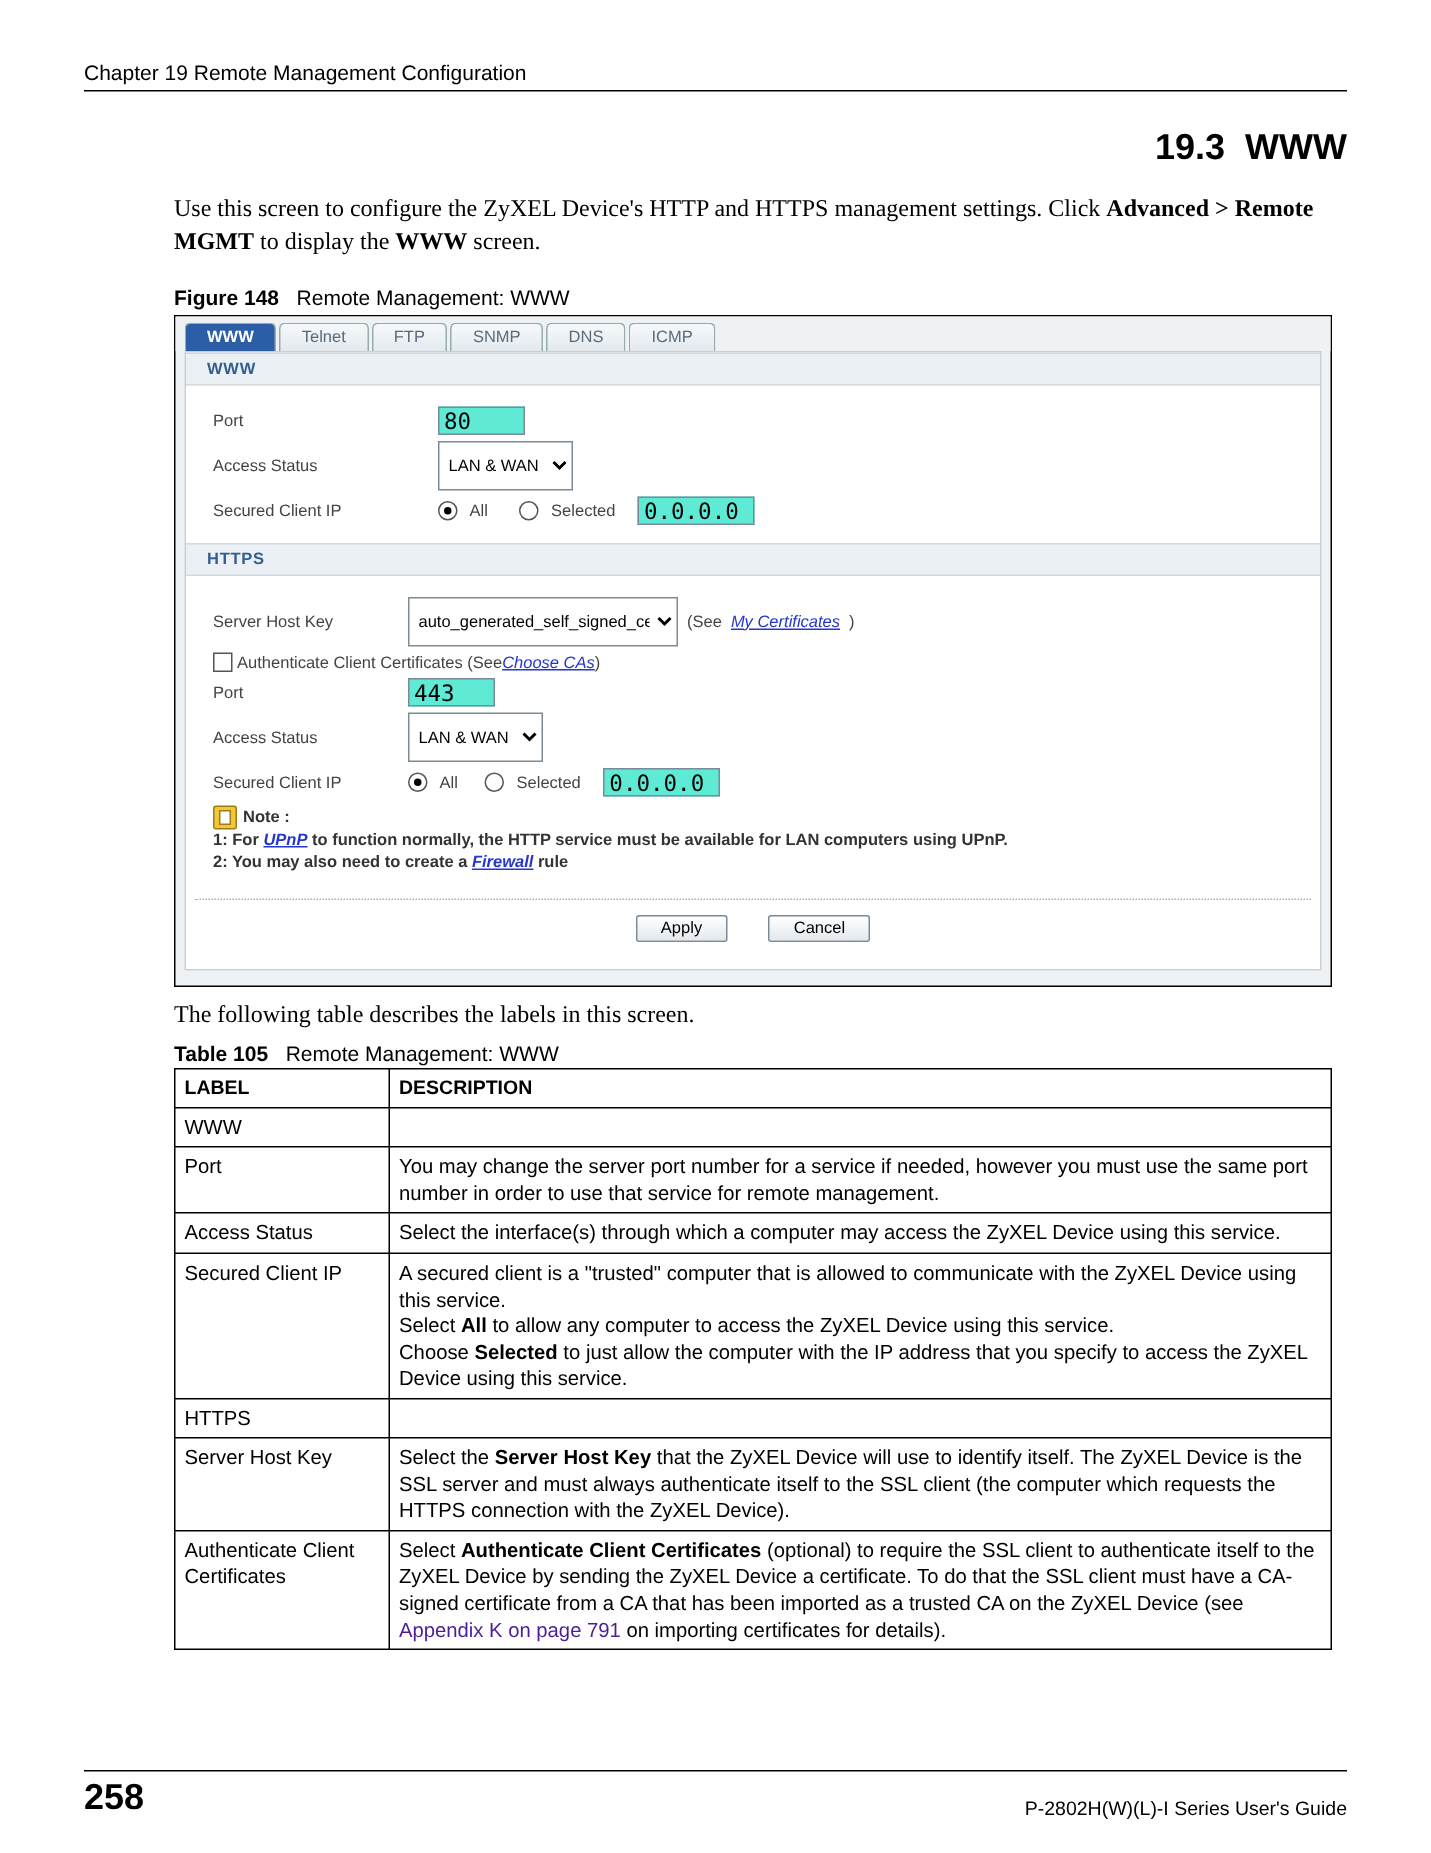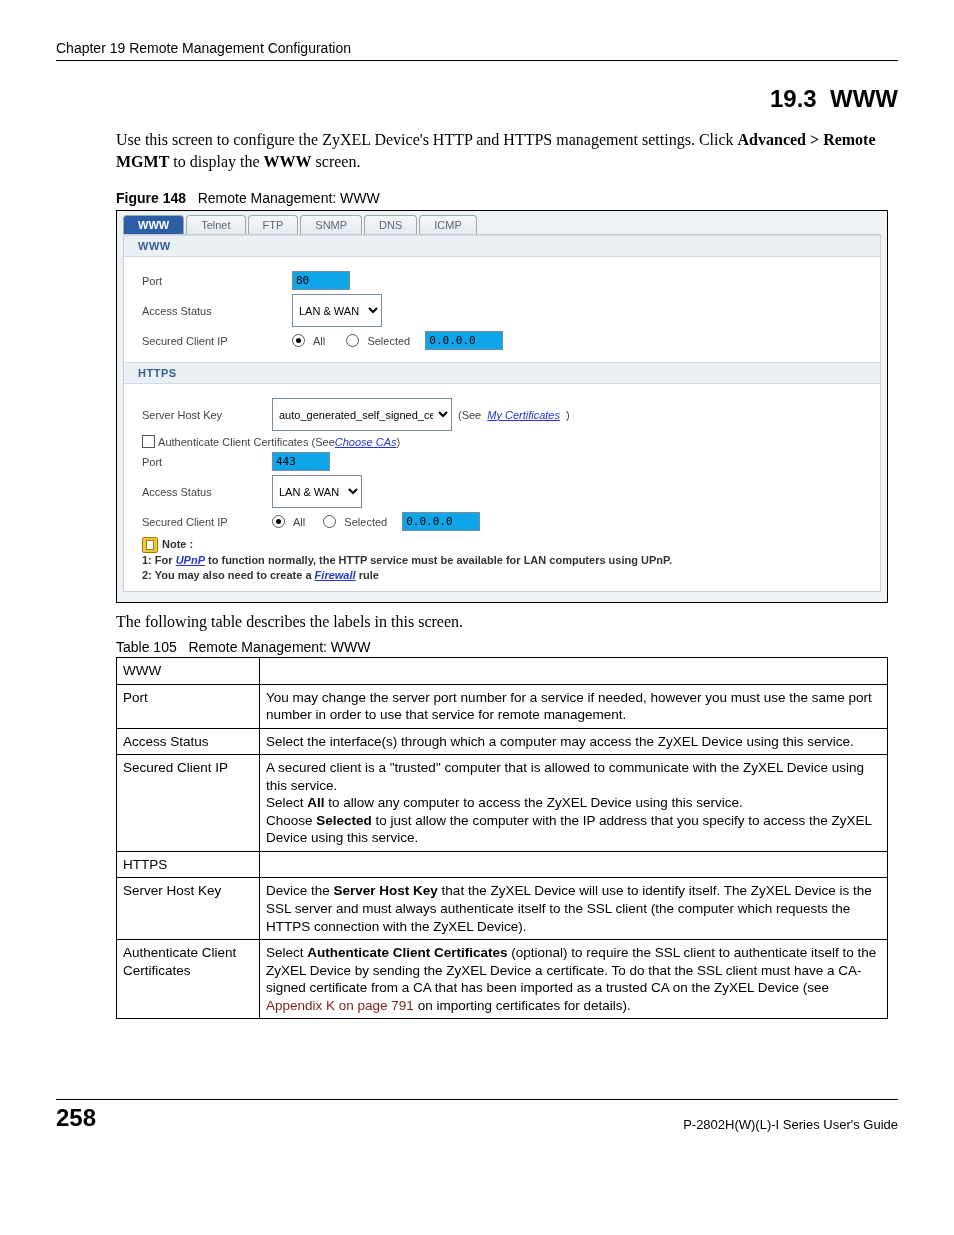--- a/index.html
+++ b/index.html
@@ -95,24 +95,24 @@
     color: #444;
   }
   .form-row label.lbl {
     width: 150px;
     flex: 0 0 150px;
   }
   .ctrl { display: flex; align-items: center; gap: 6px; flex-wrap: wrap; }
   .textbox {
     border: 1px solid #7a8a99;
     font-family: monospace;
-    font-size: 11px;
+    font-size: 15px;
     padding: 1px 3px;
     height: 15px;
-    background: #0ea5e9;
+    background: #5eead4;
     box-sizing: content-box;
   }
   .selectbox {
     border: 1px solid #7a8a99;
     font-family: Verdana, sans-serif;
     font-size: 11px;
     padding: 0 2px;
     height: 33px;
     background: #fff;
   }
@@ -175,21 +175,21 @@
 
   .body-text {
     margin: 10px 10px 4px 60px;
     font-size: 16px;
   }
   .tbl-caption {
     font-family: Arial, Helvetica, sans-serif;
     font-size: 14px;
     margin: 8px 0 2px 60px;
   }
-  .tbl-caption b { font-weight: normal; margin-top: 16px; }
+  .tbl-caption b { font-weight: bold; margin-top: 16px; }
 
   table.desc {
     border-collapse: collapse;
     width: calc(100% - 70px);
     margin-left: 60px;
     margin-right: 10px;
     font-family: Arial, Helvetica, sans-serif;
     font-size: 13.5px;
   }
   table.desc th, table.desc td {
@@ -198,21 +198,21 @@
     text-align: left;
     vertical-align: top;
     line-height: 1.3;
   }
   table.desc th {
     background: #fff;
     font-weight: bold;
     font-size: 13px;
   }
   table.desc td.label-col { width: 130px; }
-  .blue-link { color: #7f1d1d; }
+  .blue-link { color: #4c1d95; }
 
   .footer {
     display: flex;
     justify-content: space-between;
     align-items: flex-end;
     border-top: 1.5px solid #000;
     margin-top: 80px;
     padding-top: 4px;
     font-family: Arial, Helvetica, sans-serif;
   }
@@ -313,31 +313,39 @@
           &nbsp;<input class="textbox" style="width: 70px;" value="0.0.0.0">
         </div>
       </div>
       <div class="note-block">
         <span class="note-icon"></span><span>Note :</span><br>
         <span>1: For </span><span class="link">UPnP</span><span> to function normally, the HTTP service must be available for LAN computers using UPnP.</span><br>
         <span>2: You may also need to create a </span><span class="link">Firewall</span><span> rule</span>
       </div>
     </div>
 
+    <div class="button-row">
+      <button class="btn">Apply</button>
+      <button class="btn">Cancel</button>
+    </div>
   </div>
 </div>
 
 <p class="body-text">The following table describes the labels in this screen.</p>
 
 <div class="tbl-caption">
   <b>Table 105</b>&nbsp;&nbsp;&nbsp;<span>Remote Management: WWW</span>
 </div>
 
 <table class="desc">
   <tbody>
+      <tr>
+    <th class="label-col">LABEL</th>
+    <th>DESCRIPTION</th>
+  </tr>
   <tr>
     <td class="label-col">WWW</td>
     <td></td>
   </tr>
   <tr>
     <td class="label-col">Port</td>
     <td>You may change the server port number for a service if needed, however you must use the same port number in order to use that service for remote management.</td>
   </tr>
   <tr>
     <td class="label-col">Access Status</td>
@@ -351,21 +359,21 @@
       <span>Choose </span><b>Selected</b><span> to just allow the computer with the IP address that you specify to access the ZyXEL Device using this service.</span>
     </td>
   </tr>
   <tr>
     <td class="label-col">HTTPS</td>
     <td></td>
   </tr>
   <tr>
     <td class="label-col">Server Host Key</td>
     <td>
-      <span>Device the </span><b>Server Host Key</b><span> that the ZyXEL Device will use to identify itself. The ZyXEL Device is the SSL server and must always authenticate itself to the SSL client (the computer which requests the HTTPS connection with the ZyXEL Device).</span>
+      <span>Select the </span><b>Server Host Key</b><span> that the ZyXEL Device will use to identify itself. The ZyXEL Device is the SSL server and must always authenticate itself to the SSL client (the computer which requests the HTTPS connection with the ZyXEL Device).</span>
     </td>
   </tr>
   <tr>
     <td class="label-col">Authenticate Client Certificates</td>
     <td>
       <span>Select </span><b>Authenticate Client Certificates</b><span> (optional) to require the SSL client to authenticate itself to the ZyXEL Device by sending the ZyXEL Device a certificate. To do that the SSL client must have a CA-signed certificate from a CA that has been imported as a trusted CA on the ZyXEL Device (see </span><span class="blue-link">Appendix K on page 791</span><span> on importing certificates for details).</span>
     </td>
   </tr>
 </tbody>
   </table>

